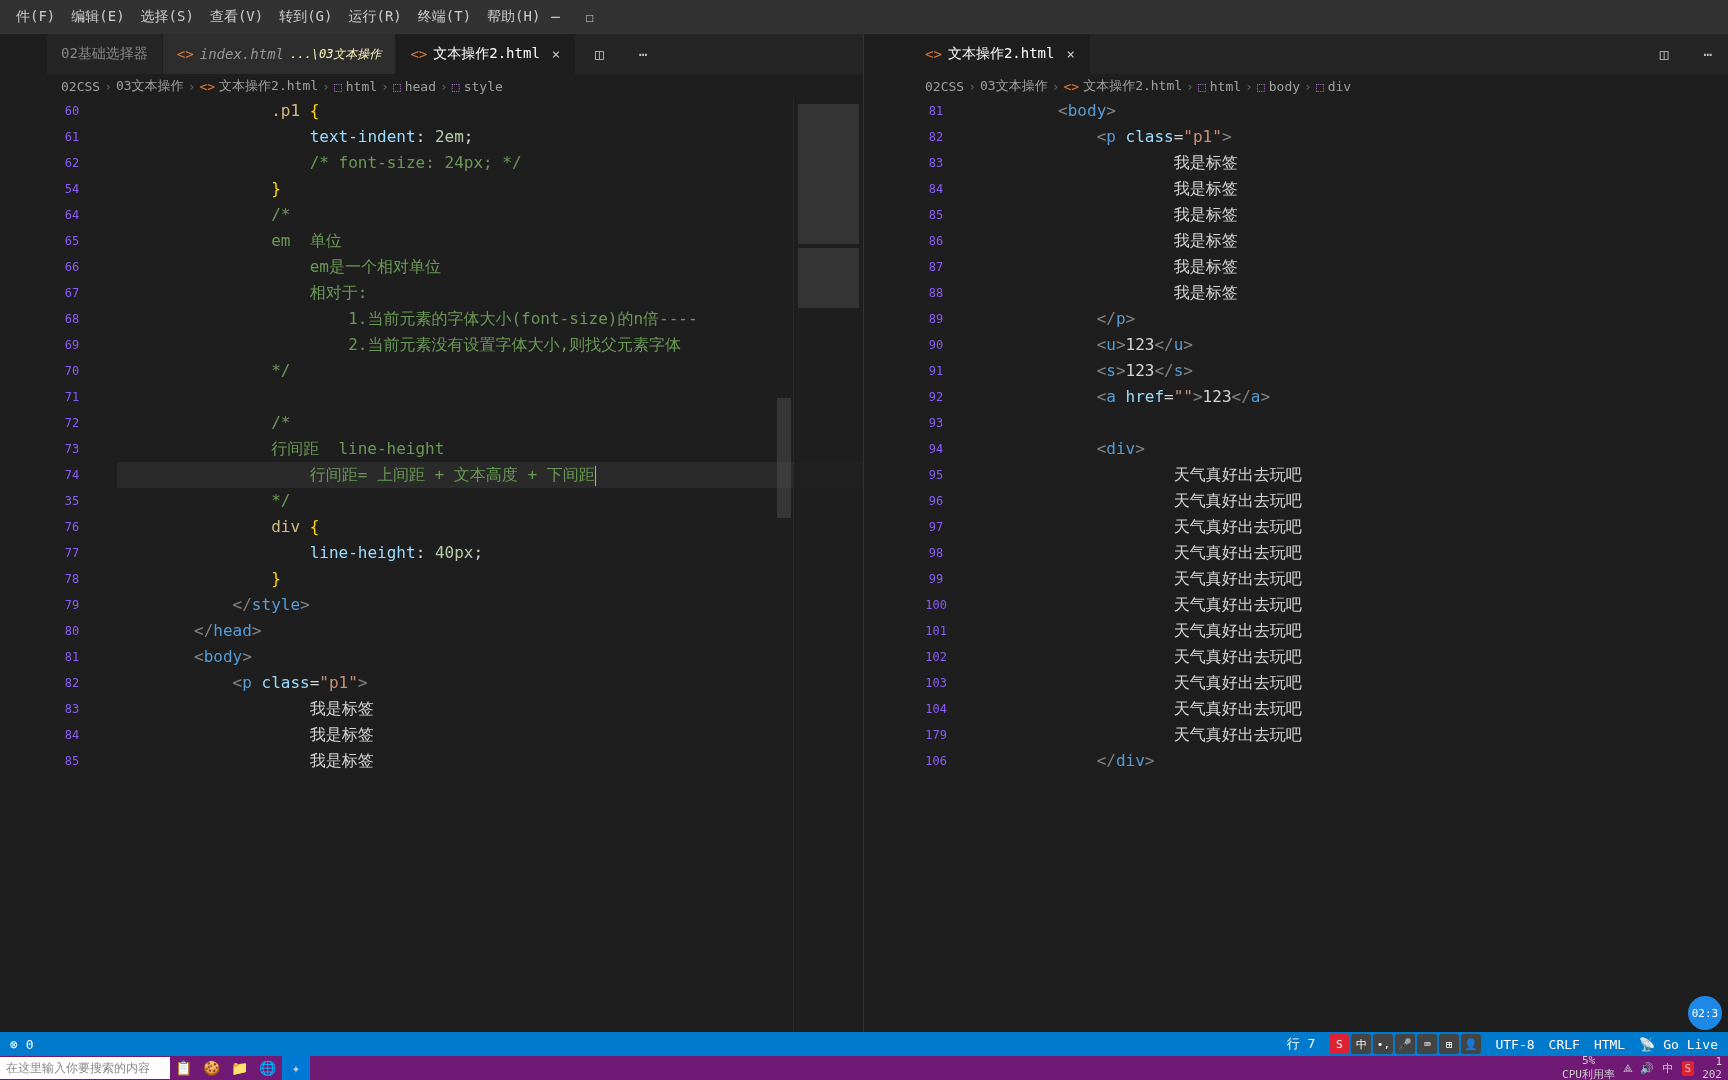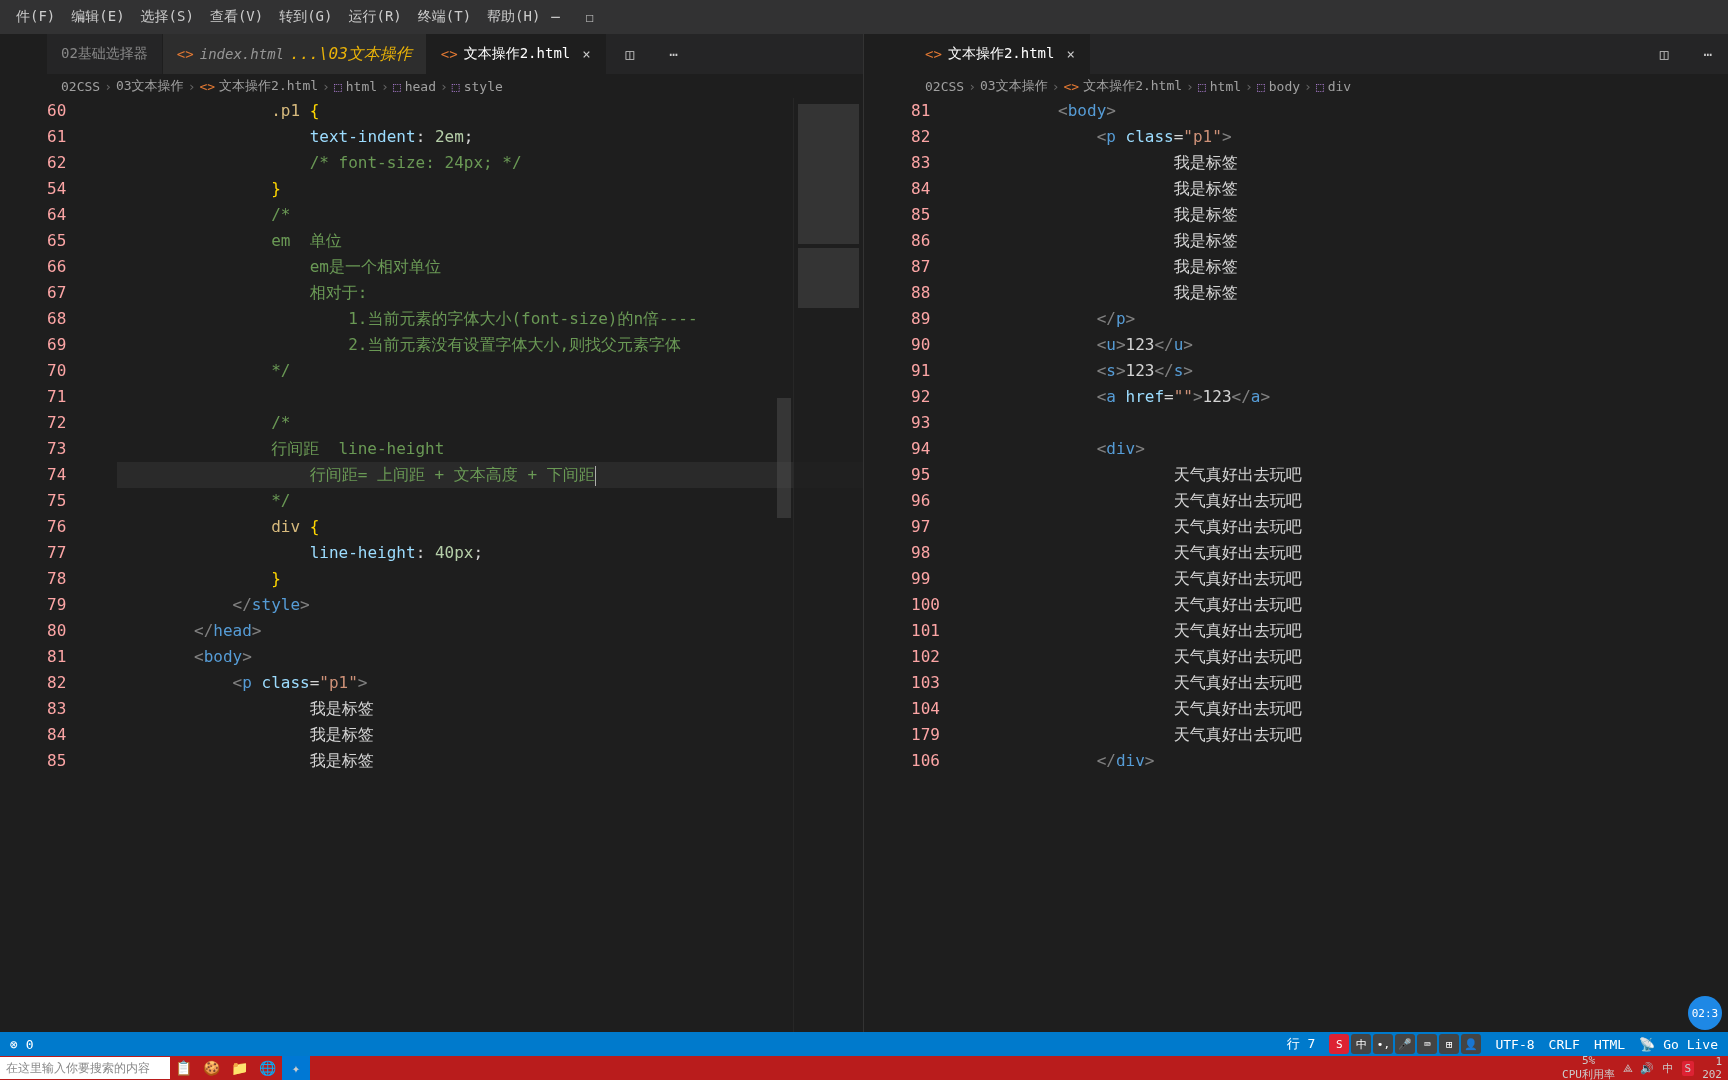--- a/index.html
+++ b/index.html
@@ -27,21 +27,21 @@
 .breadcrumb .sep { color:#666; }
 .breadcrumb .cube { color:#b180d7; }
 .breadcrumb .fic { color:#e37933; }
 
 
 .editors { display:flex; height:calc(100% - 34px - 24px); }
 .pane { position:relative; display:flex; flex-direction:column;margin-left:47px; }
 .pane.left { width:50%; border-right:1px solid #333; }
 .pane.right { width:50%; }
 .code-wrap { display:flex; flex:1; overflow:hidden; position:relative; }
-.gutter { width:70px; text-align:left; color:#fca5a5; padding-right:20px; font-family:Consolas,monospace; font-size:16px; user-select:none; }
+.gutter { width:70px; text-align:center; color:#8b5cf6; padding-right:20px; font-family:Consolas,monospace; font-size:12px; user-select:none; }
 .gutter div { height:26px; line-height:26px; }
 .code { flex:1; font-family:Consolas,"Courier New",monospace; font-size:16px; white-space:pre; color:#d4d4d4; position:relative; }
 .code .line { height:26px; line-height:26px; }
 
 
 .k-sel { color:#d7ba7d; }
 .k-brace { color:#ffd700; }
 .k-prop { color:#9cdcfe; }
 .k-num { color:#b5cea8; }
 .k-com { color:#6a9955; }
@@ -61,21 +61,21 @@
 
 
 .sbthumb { position:absolute; right:72px; width:14px; background:#4d4d4d; opacity:.5; }
 
 
 .statusbar { position:absolute; left:0; right:0; bottom:24px; height:24px; background:#007acc; color:#fff; display:flex; align-items:center; font-size:13px; padding:0 10px; gap:14px; }
 .statusbar .spacer { flex:1; }
 .statusbar span { cursor:pointer; }
 
 
-.taskbar { position:absolute; left:0; right:0; bottom:0; height:24px; background:#b91c1c; display:flex; align-items:center; }
+.taskbar { position:absolute; left:0; right:0; bottom:0; height:24px; background:#701a75; display:flex; align-items:center; }
 .searchbox { width:170px; height:22px; background:#fff; color:#888; font-size:12px; padding:0 6px; display:flex; align-items:center; }
 .task-ico { width:28px; height:24px; display:flex; align-items:center; justify-content:center; color:#ccc; }
 .task-right { margin-left:auto; display:flex; align-items:center; gap:8px; color:#ccc; font-size:11px; padding-right:6px; }
 
 
 .badge-circ { position:absolute; right:6px; bottom:50px; width:34px; height:34px; border-radius:50%; background:#1e88e5; color:#fff; display:flex; align-items:center; justify-content:center; font-size:11px; }
 
 
 .imebar { position:absolute; bottom:24px; height:24px; background:#333; display:flex; align-items:center; gap:2px; }
 .imebar .cell { width:20px; height:20px; background:#444; color:#fff; font-size:11px; display:flex; align-items:center; justify-content:center; border-radius:3px; }
@@ -104,21 +104,21 @@
 <div class="editors">
 
   <div class="pane left">
     <div class="tabbar">
       <div class="tab dim">
         <span>02基础选择器</span>
       </div>
       <div class="tab">
         <span class="ico">&lt;&gt;</span>
         <span>index.html</span>
-        <span style="color:#eab308;font-size:16px">...\03文本操作</span>
+        <span style="color:#fef9c3;font-size:12px">...\03文本操作</span>
       </div>
       <div class="tab active">
         <span class="ico">&lt;&gt;</span>
         <span>文本操作2.html</span>
         <span class="x">×</span>
       </div>
       <div class="splitv">◫</div>
       <div class="dots">⋯</div>
     </div>
     <div class="breadcrumb">
@@ -148,21 +148,21 @@
           <div>65</div>
           <div>66</div>
           <div>67</div>
           <div>68</div>
           <div>69</div>
           <div>70</div>
           <div>71</div>
           <div>72</div>
           <div>73</div>
           <div>74</div>
-          <div>75</div>
+          <div>35</div>
           <div>76</div>
           <div>77</div>
           <div>78</div>
           <div>79</div>
           <div>80</div>
           <div>81</div>
           <div>82</div>
           <div>83</div>
           <div>84</div>
           <div>85</div>

